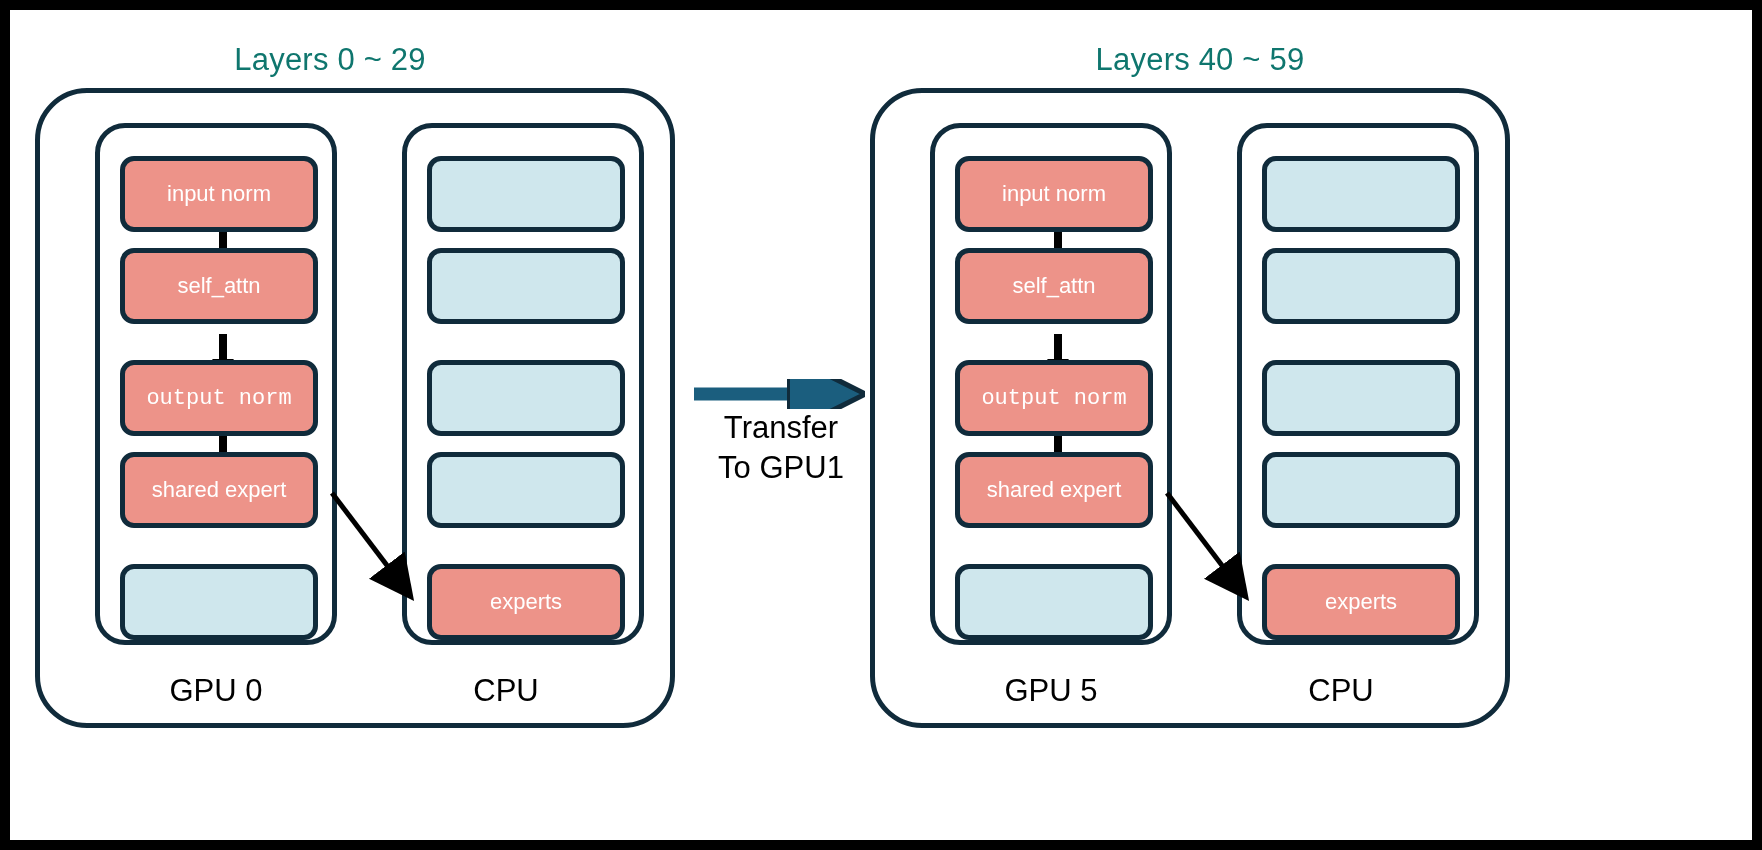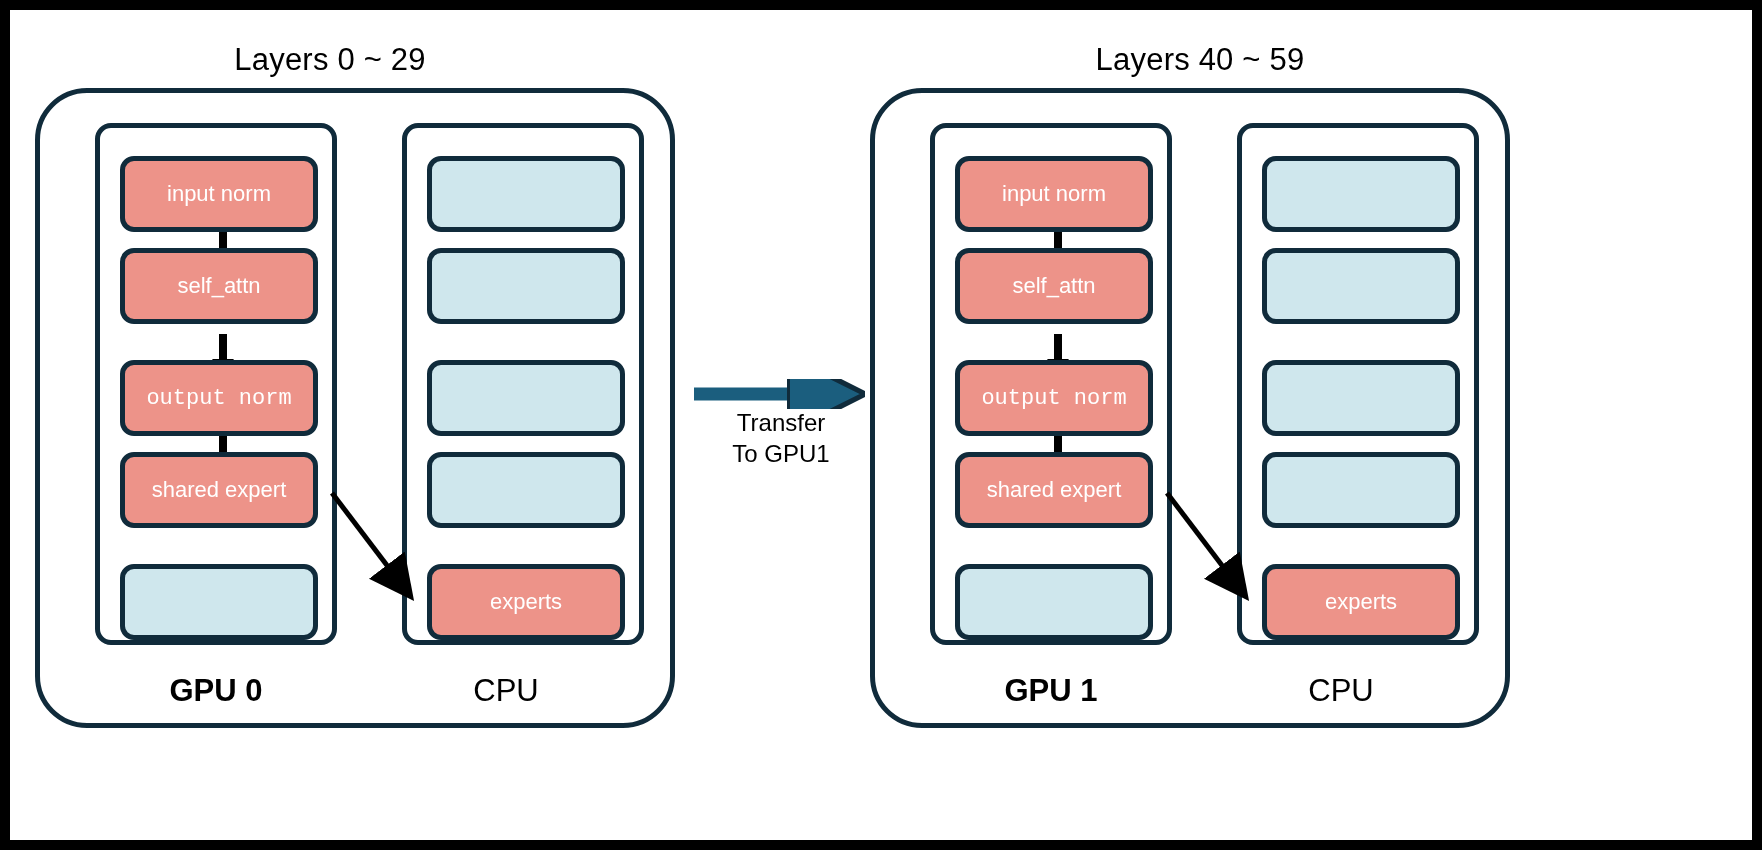--- a/index.html
+++ b/index.html
@@ -11,21 +11,21 @@
   }
   .canvas{
     position:absolute;left:10px;top:10px;
     width:1742px;height:830px;
     background:#ffffff;
   }
   
   .group-title{
     position:absolute;
     font-size:31px;
-    color:#000000;
+    color:#0f766e;
     white-space:nowrap;
     text-align:center;
     letter-spacing:0.2px;
   }
   #title-left{left:130px;top:32px;width:380px;}
   #title-right{left:1000px;top:32px;width:380px;}
 
   
   .device-panel{
     position:absolute;
@@ -34,21 +34,21 @@
     background:#ffffff;
     box-sizing:border-box;
   }
   #panel-left{left:25px;top:78px;width:640px;height:640px;}
   #panel-right{left:860px;top:78px;width:640px;height:640px;}
 
   
   .column{
     position:absolute;
     border:5px solid #102b3b;
-    border-radius:16px;
+    border-radius:30px;
     background:#ffffff;
     box-sizing:border-box;
     top:30px;
     height:522px;
   }
   .col-gpu{left:55px;width:242px;}
   .col-cpu{left:345px;width:242px;margin-left:17px;}
 
   
   .slot{
@@ -98,21 +98,21 @@
 
   
   .device-label{
     position:absolute;
     bottom:14px;
     font-size:31px;
     color:#000000;
     text-align:center;
     white-space:nowrap;
   }
-  .lbl-gpu{left:55px;width:242px;font-weight:bold;}
+  .lbl-gpu{left:55px;width:242px;}
   .lbl-cpu{left:345px;width:242px;}
 
   
   .diag-svg{
     position:absolute;
     left:0;top:0;
     width:640px;height:640px;
     pointer-events:none;
     overflow:visible;
   }
@@ -120,21 +120,21 @@
   
   #transfer-arrow{
     position:absolute;
     left:682px;top:369px;
     width:184px;height:30px;
   }
   #transfer-label{
     position:absolute;
     left:676px;top:398px;
     width:190px;
-    font-size:24px;
+    font-size:31px;
     color:#000000;
     line-height:1.28;
     text-align:center;
   }
 </style>
 </head>
 <body>
 
 <div class="canvas">
 
@@ -212,17 +212,17 @@
 
     <svg class="diag-svg" viewBox="0 0 640 640">
       <defs>
         <marker id="ah-right" markerWidth="9" markerHeight="9" refX="7" refY="4.5" orient="auto">
           <path d="M0,0 L9,4.5 L0,9 Z" fill="#000000"></path>
         </marker>
       </defs>
       <line x1="292" y1="400" x2="368" y2="500" stroke="#000000" stroke-width="5" marker-end="url(#ah-right)"></line>
     </svg>
 
-    <div class="device-label lbl-gpu">GPU 1</div>
+    <div class="device-label lbl-gpu">GPU 5</div>
     <div class="device-label lbl-cpu">CPU</div>
   </div>
 
 </div>
 
 </body></html>

